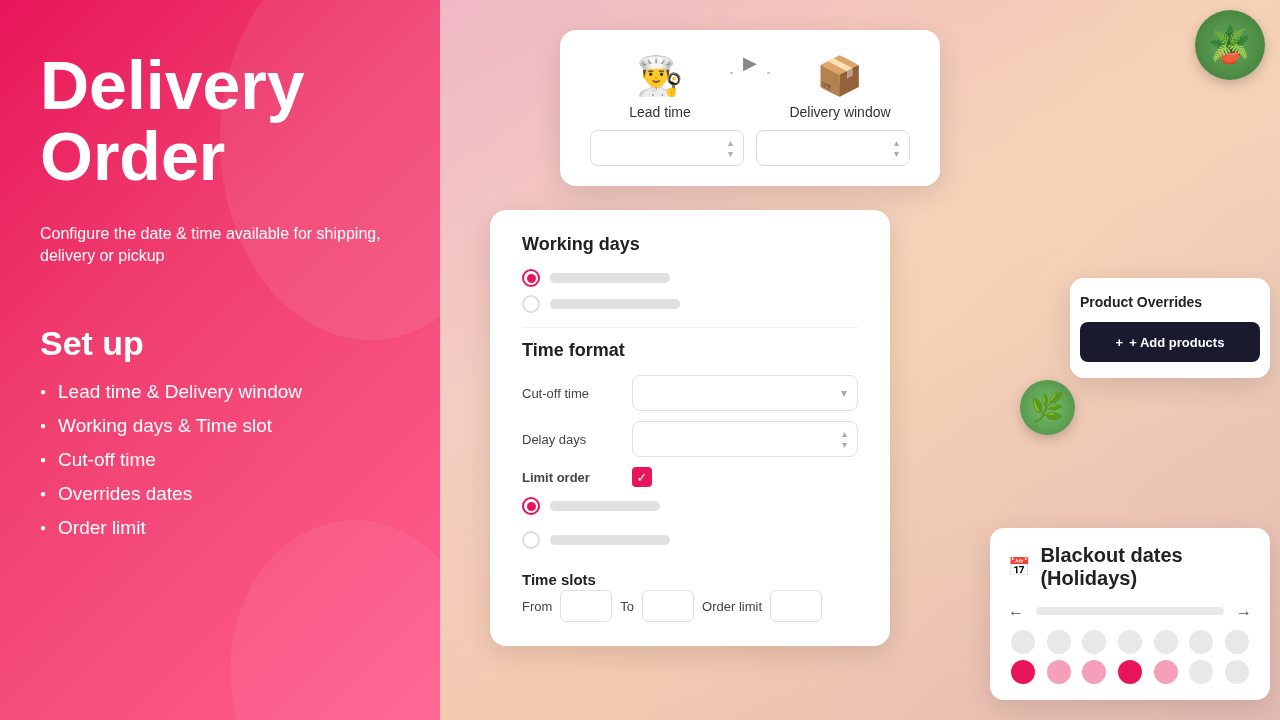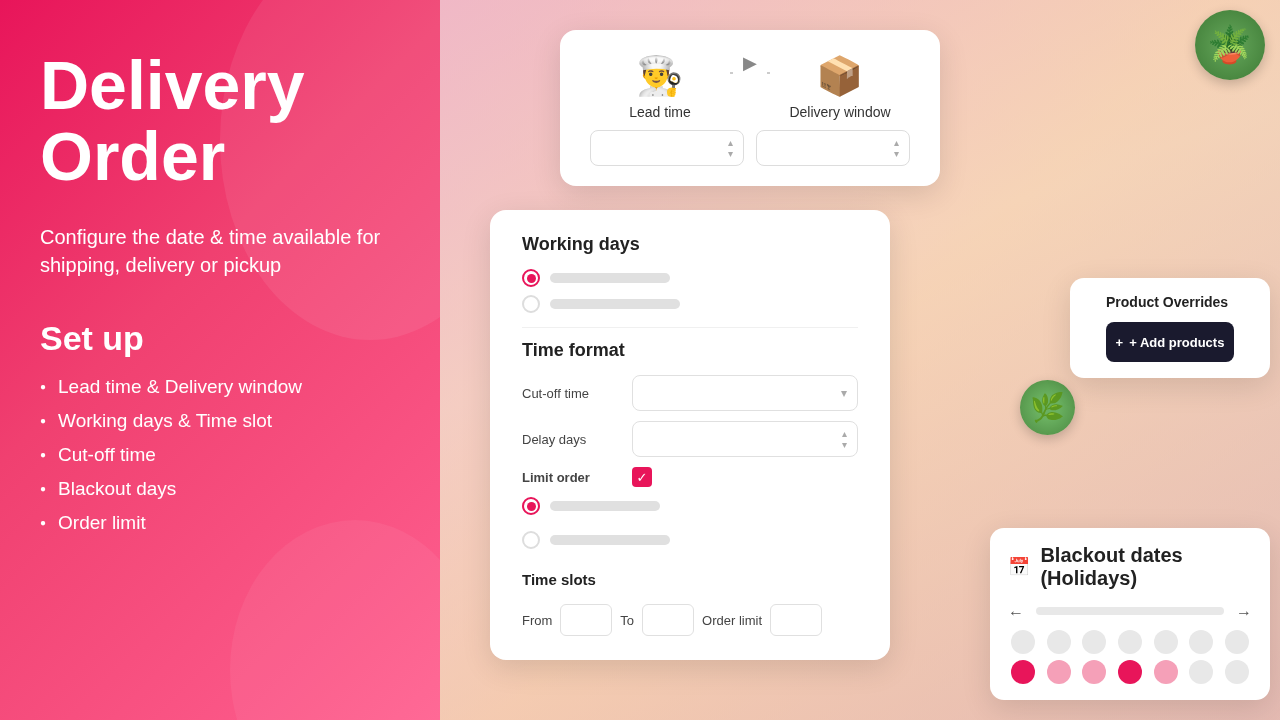--- a/index.html
+++ b/index.html
@@ -44,25 +44,25 @@
       border-radius: 50%;
     }
     .main-title {
       font-size: 68px;
       font-weight: 900;
       color: #fff;
       line-height: 1.05;
       margin-bottom: 30px;
     }
     .subtitle {
-      font-size: 20px;
+      font-size: 16px;
       font-weight: 500;
       color: #fff;
       line-height: 1.4;
-      margin-bottom: 40px;
+      margin-bottom: 56px;
     }
     .setup-title {
       font-size: 34px;
       font-weight: 800;
       color: #fff;
       margin-bottom: 18px;
     }
     .setup-list {
       list-style: none;
       padding: 0;
@@ -267,21 +267,21 @@
       margin-top: 8px;
     }
 
     .time-slots-section {
       margin-top: 14px;
     }
     .time-slots-title {
       font-size: 15px;
       font-weight: 700;
       color: #222;
-      margin-bottom: 16px;
+      margin-bottom: 2px;
     }
     .time-slots-row {
       display: flex;
       align-items: center;
       gap: 8px;
       font-size: 13px;
       color: #444;
     }
     .time-input {
       width: 52px;
@@ -333,21 +333,21 @@
     }
 
     
     .product-overrides-card {
       position: absolute;
       top: 278px;
       right: 10px;
       width: 200px;
       background: #fff;
       border-radius: 14px;
-      padding: 16px 36px;
+      padding: 16px 10px;
       box-shadow: 0 8px 30px rgba(0,0,0,0.12);
     }
     .po-title {
       font-size: 14px;
       font-weight: 700;
       color: #222;
       margin-bottom: 12px;
     }
     .po-button {
       width: 100%;
@@ -467,21 +467,21 @@
     <li>
         <span>Lead time &amp; Delivery window</span>
       </li>
     <li>
         <span>Working days &amp; Time slot</span>
       </li>
     <li>
         <span>Cut-off time</span>
       </li>
     <li>
-        <span>Blackout days</span>
+        <span>Overrides dates</span>
       </li>
     <li>
         <span>Order limit</span>
       </li>
   </ul>
 </div>
 
 <div class="right-panel">
   <div class="food-bg"></div>
 

